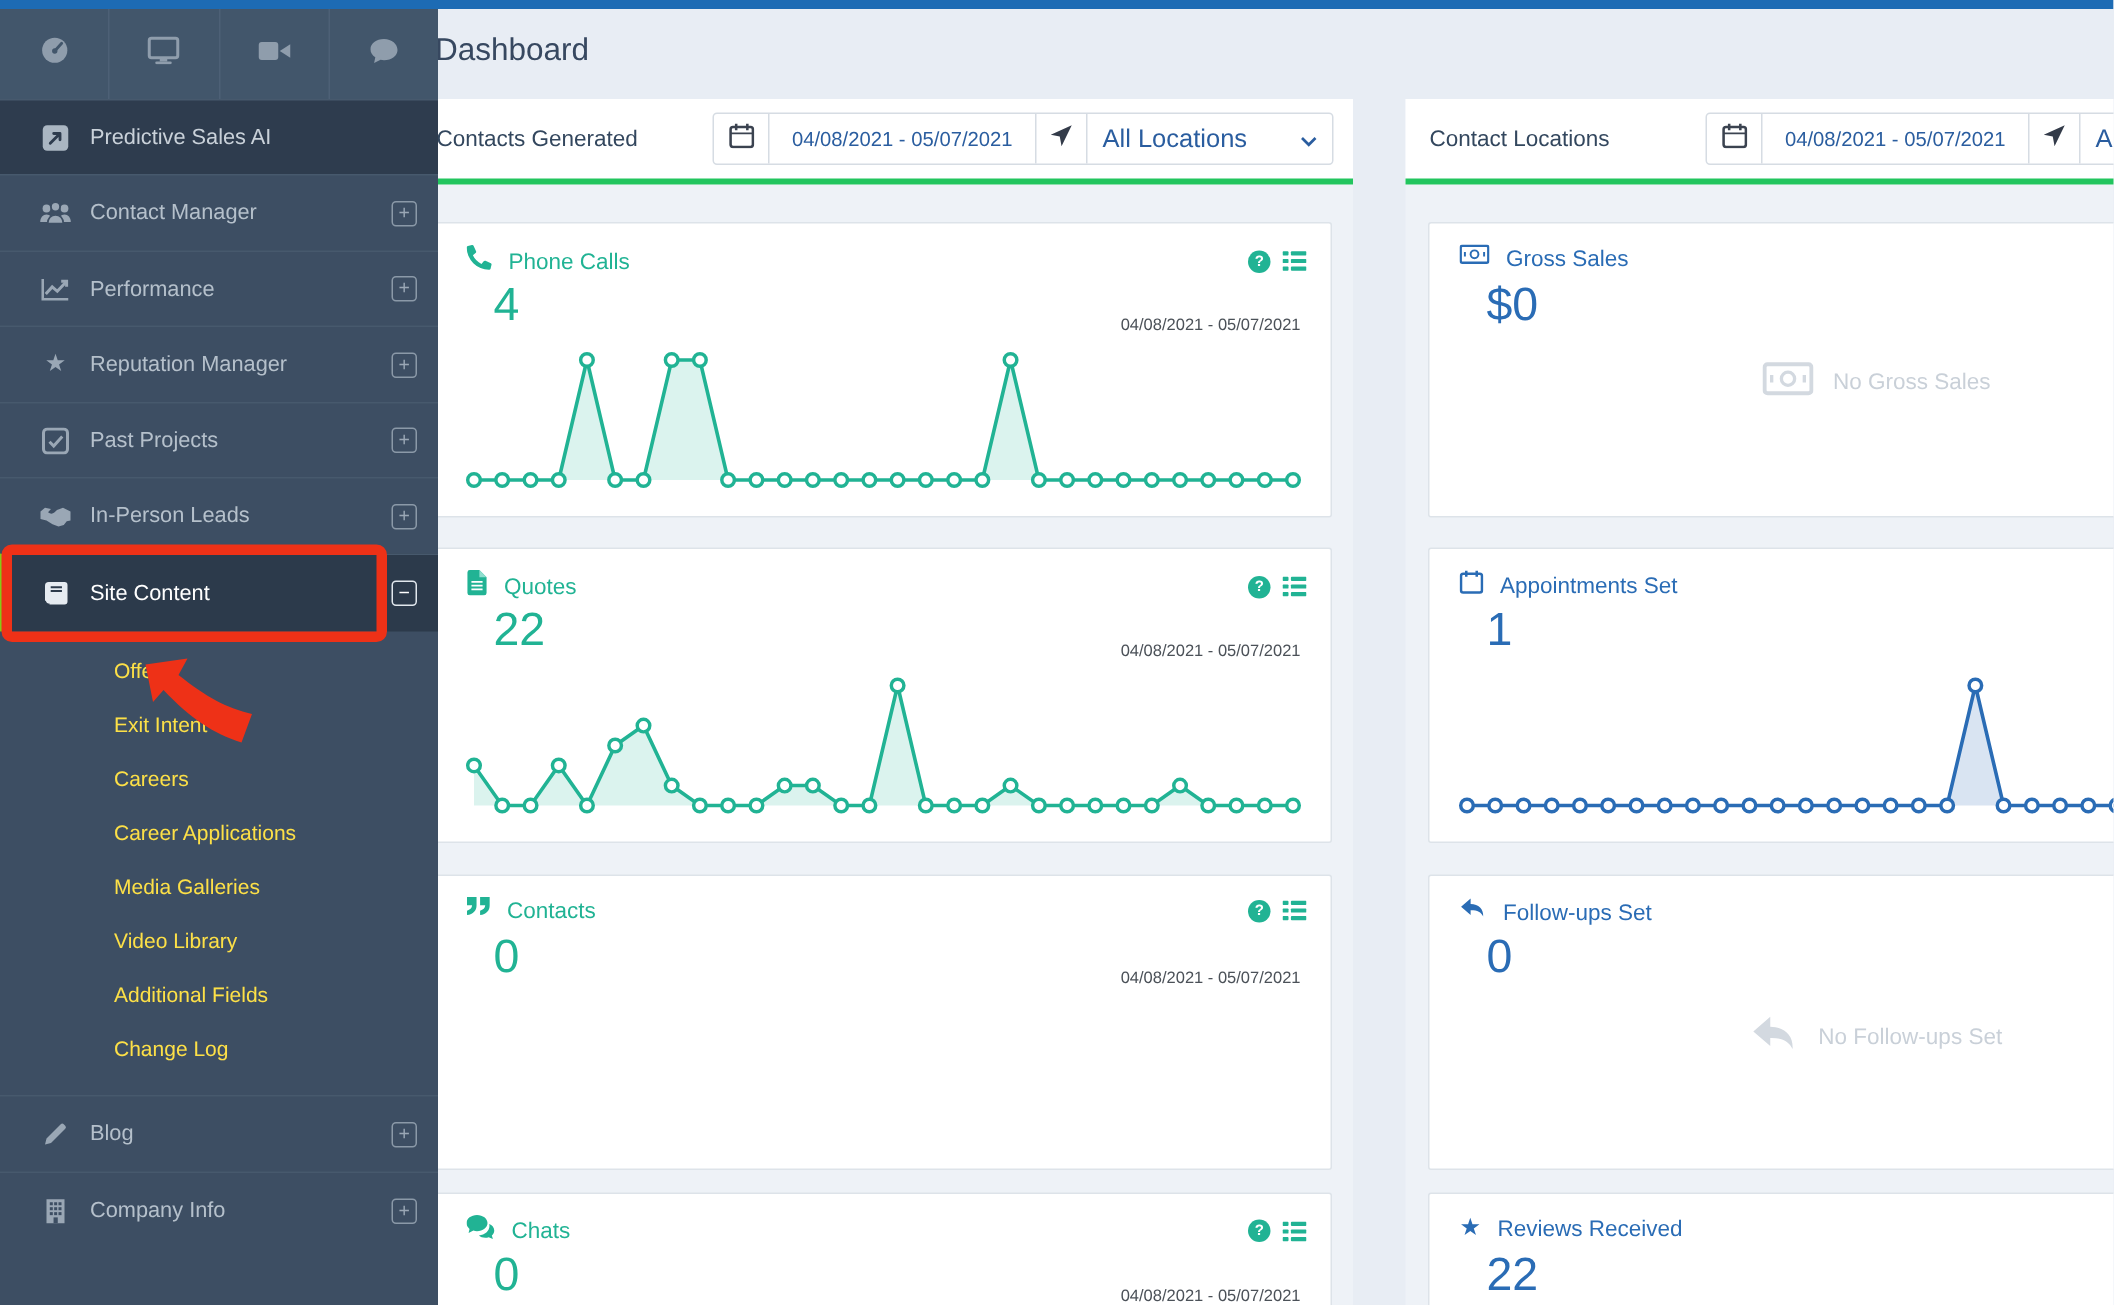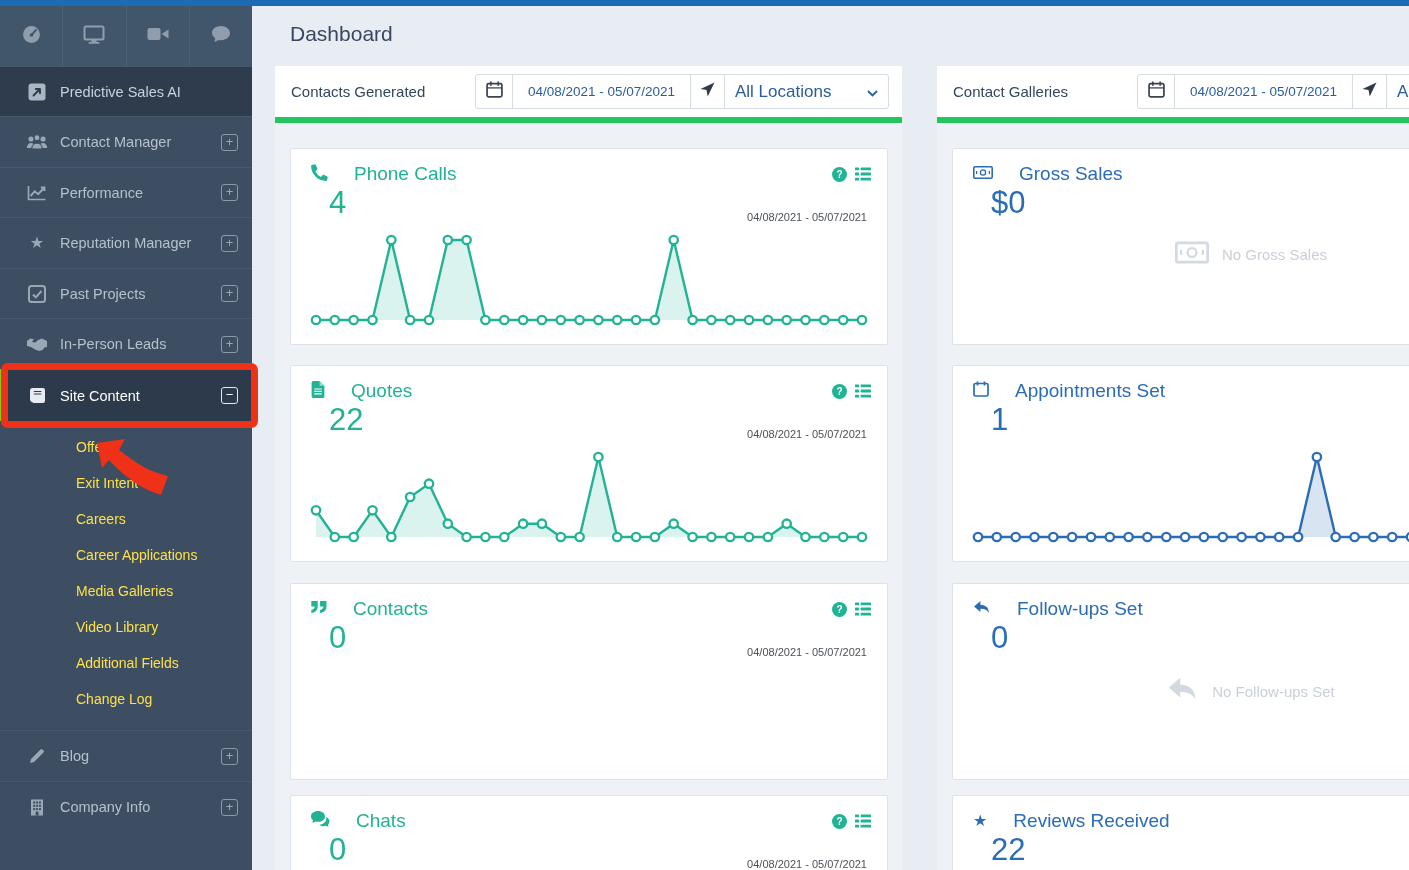--- a/index.html
+++ b/index.html
@@ -1,20 +1,20 @@
 <!DOCTYPE html>
 <html><head>
 <meta charset="utf-8">
 <style>
 *{margin:0;padding:0;box-sizing:border-box}
 html,body{width:1409px;height:870px}
 body{position:relative;overflow:hidden;background:#e8edf4;font-family:"Liberation Sans",sans-serif}
 .topbar{position:absolute;top:0;left:0;width:1409px;height:6px;background:#1d6bb4}
 
-.sidebar{position:absolute;top:6px;left:0;width:252px;height:864px;background:#3d4e63;z-index:5}
+.sidebar{position:absolute;top:6px;left:0;width:292px;height:864px;background:#3d4e63;z-index:5}
 .iconbar{display:flex;height:60px;background:#42566b}
 .iconbar .cell{flex:1;display:flex;align-items:center;justify-content:center;border-right:1px solid #4d6076;cursor:pointer}
 .iconbar .cell:last-child{border-right:none}
 .menu-item{display:flex;align-items:center;padding:0 14px 0 24px;border-top:1px solid #47596d;color:#b5c0cb;font-size:14.5px;cursor:pointer}
 .h50{height:50px}.h51{height:51px}
 .mi-ico{width:26px;display:flex;justify-content:center}
 .mi-label{margin-left:10px}
 .active-dark{background:#2e3c4e;color:#c9d1d9}
 .expander{margin-left:auto;width:17px;height:17px;border:1px solid #8b99a8;border-radius:3px;color:#9aa7b5;font-size:13px;line-height:14px;text-align:center;flex:none}
 .site-content{height:52px;background:#2c3a4b;color:#fff;border-left:5px solid #84cc16;padding-left:19px;border-top:1px solid #47596d}
@@ -23,34 +23,34 @@
 .sub-item{height:36px;line-height:36px;padding-left:76px;color:#fde047;font-size:14px;cursor:pointer}
 .star-glyph{font-size:16px;color:#9aa7b5;line-height:1}
 
 .redbox{position:absolute;left:1px;top:363px;width:257px;height:65px;border:7px solid #ee3117;border-radius:7px;z-index:30;pointer-events:none}
 .redarrow{position:absolute;left:94px;top:437px;z-index:31;pointer-events:none}
 
 .page-title{position:absolute;left:290px;top:22px;font-size:21px;color:#374860}
 .panel{position:absolute;top:66px;width:627px;height:804px;background:#eef2f7}
 .panel-left{left:275px}
 .panel-right{left:937px}
-.panel-head{height:57px;background:#fff;display:flex;align-items:center;justify-content:space-between;padding:0 13px 0 16px;border-bottom:6px solid #22c55e}
+.panel-head{height:57px;background:#fff;display:flex;align-items:center;justify-content:space-between;padding:0 13px 0 16px;border-bottom:4px solid #22c55e}
 .panel-title{font-size:15px;color:#33475e}
 .fgroup{display:flex;align-items:stretch;height:35px;border:1px solid #d6dce3;border-radius:3px;background:#fff}
 .fcell{display:flex;align-items:center;justify-content:center;border-left:1px solid #d6dce3;cursor:pointer}
 .fcell:first-child{border-left:none}
 .f-cal{width:36px}
 .f-date{width:178px;color:#2a5d9f;font-size:13.5px}
 .f-nav{width:34px}
 .f-loc{width:164px;justify-content:space-between;padding:0 10px;color:#2a5d9f;font-size:17px}
 
 .card{position:absolute;left:15px;width:598px;height:197px;background:#fff;border:1px solid #dde3e9;border-radius:2px}
 .c0{top:82px}.c1{top:299px}.c2{top:517px}.c3{top:729px}
 .card-head{position:absolute;top:14px;left:20px;right:16px;display:flex;align-items:center}
-.card-title{margin-left:26px;font-size:19px}
+.card-title{margin-left:11px;font-size:15px}
 .head-icons{margin-left:auto;display:flex;align-items:center;gap:8px}
 .help{width:15px;height:15px;border-radius:50%;color:#fff;font-size:10px;font-weight:bold;display:flex;align-items:center;justify-content:center;cursor:pointer}
 .listico{cursor:pointer;display:flex}
 .teal .card-title,.teal .card-value{color:#21b394}
 .teal .help{background:#21b394}
 .teal .listico{color:#21b394}
 .blue .card-title,.blue .card-value{color:#2a6cb5}
 .blue .star-glyph{color:#2a6cb5}
 .card-value{position:absolute;top:36px;left:38px;font-size:31px}
 .card-date{position:absolute;top:62px;right:20px;font-size:11px;color:#4b5158}
@@ -442,21 +442,21 @@
         </span>
       </span>
     </div>
     <div class="card-value">0</div>
     <div class="card-date">04/08/2021 - 05/07/2021</div>
   </div>
 </div>
 
 <div class="panel panel-right">
   <div class="panel-head">
-    <span class="panel-title">Contact Galleries</span>
+    <span class="panel-title">Contact Locations</span>
     <div class="fgroup">
       <div class="fcell f-cal">
         <span>
           <svg width="17" height="17" viewBox="0 0 16 16">
               <rect x="1" y="2.5" width="14" height="12.5" rx="1.5" fill="none" stroke="#3b4350" stroke-width="1.6"></rect>
               <path d="M4.5 0.5v4M11.5 0.5v4" stroke="#3b4350" stroke-width="1.6"></path>
               <path d="M1 6.5h14" stroke="#3b4350" stroke-width="1.2"></path>
             </svg>
         </span>
       </div>

